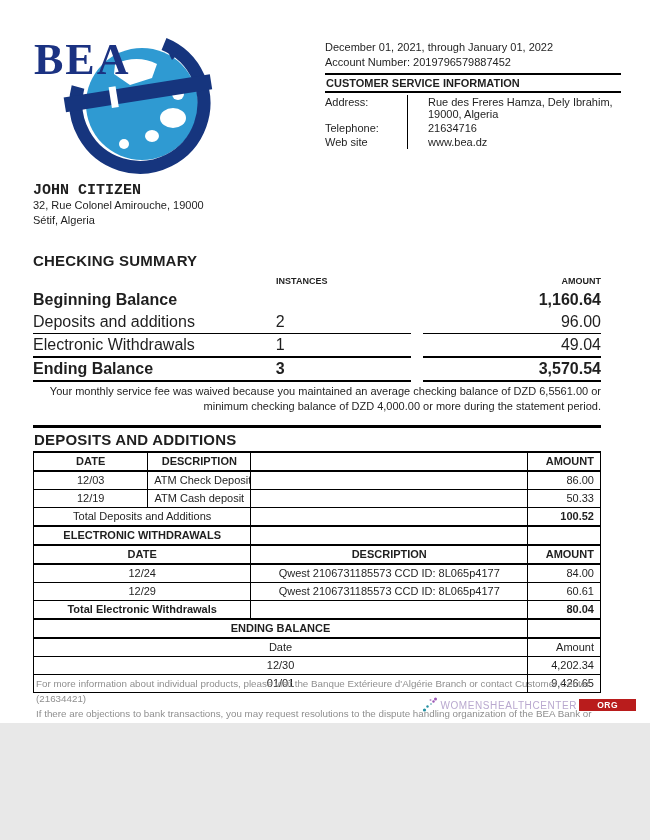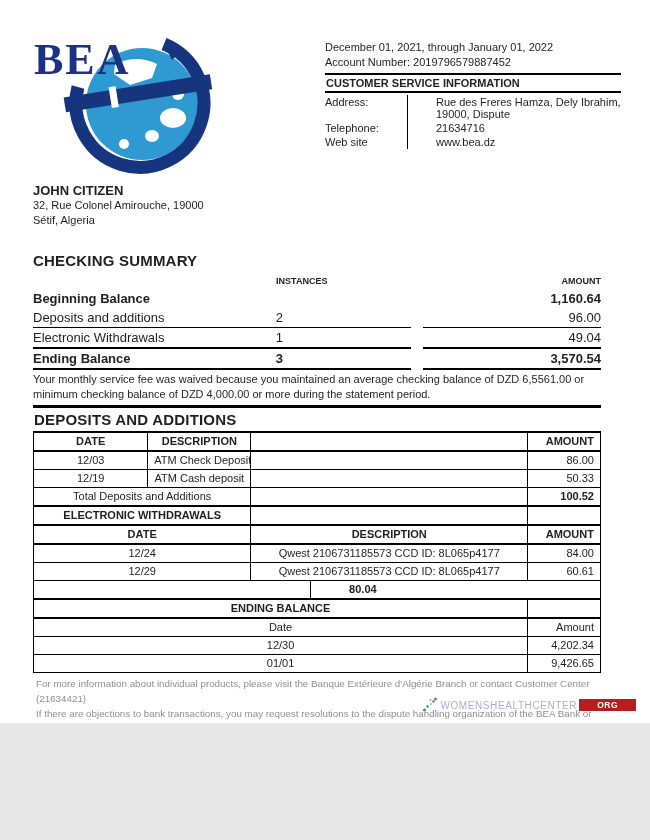--- a/index.html
+++ b/index.html
@@ -22,45 +22,45 @@
   .hdr-right { position: absolute; left: 325px; top: 40px; width: 296px; font-size: 11px; }
   .hdr-period { line-height: 15px; }
   .hdr-account { line-height: 15px; margin-bottom: 3px; }
   .cs-info-title {
     border-top: 2.5px solid #000; border-bottom: 2.5px solid #000;
     font-weight: bold; padding: 2px 1px; font-size: 11px;
   }
   .cs-info-table { display: table; width: 100%; margin-top: 2px; }
   .cs-info-row { display: table-row; }
   .cs-info-label { display: table-cell; width: 82px; padding: 1px 0; vertical-align: top; }
-  .cs-info-value { display: table-cell; border-left: 1px solid #000; padding: 1px 0 1px 28px; }
+  .cs-info-value { display: table-cell; border-left: 1px solid #000; padding: 1px 0 1px 20px; }
 
   
   .customer { position: absolute; left: 33px; top: 183px; font-size: 11px; line-height: 15px; }
-  .customer .name { font-weight: bold; font-size: 13px; }
+  .customer .name { font-weight: bold; font-size: 15px; font-family: Liberation Mono, monospace; }
 
   
   .main { position: absolute; left: 33px; top: 252px; width: 568px; }
   .section-title { font-size: 15px; font-weight: bold; letter-spacing: 0.2px; }
   .summary-title { margin-bottom: 5px; }
 
   
   .sum-head { position: relative; display: flex; font-size: 9px; font-weight: bold; padding: 2px 0 3px 0; text-align: right; }
   .sum-head .inst { position: absolute; left: 42.8%; }
   .sum-head .amt { margin-left: auto; }
-  .sum-row { display: flex; font-size: 13px; }
+  .sum-row { display: flex; font-size: 16px; }
   .sum-left { position: relative; width: 66.5%; padding: 1.5px 0 2.5px 0; }
   .sum-left .inst { position: absolute; left: 64.3%; }
   .sum-right { width: 33.5%; margin-left: 0; text-align: right; padding: 1.5px 0 2.5px 0; }
   .sum-row.bold { font-weight: bold; }
   .sum-row.b1 .sum-left, .sum-row.b1 .sum-right { border-bottom: 1px solid #000; }
   .sum-row.b2 .sum-left, .sum-row.b2 .sum-right { border-bottom: 2px solid #000; }
   .sum-row .sum-left { margin-right: 12px; }
   .sum-row .sum-right { width: calc(33.5% - 12px); }
-  .sum-note { font-size: 11px; line-height: 14.5px; padding: 2px 0 4px 0; border-bottom: 3px solid #000; }
+  .sum-note { font-size: 11px; line-height: 14.5px; padding: 2px 0 12px 0; border-bottom: 3px solid #000; text-align: right; }
 
   
   .tbl-title { padding: 2.5px 0 3px 1px; border-bottom: 2px solid #000; }
   .tbl { border-left: 1px solid #000; border-right: 1px solid #000; font-size: 11px; }
   .trow { display: flex; border-bottom: 1px solid #000; }
   .trow.thick { border-bottom-width: 2px; }
   .tcell { padding: 2.5px 6px; overflow: hidden; white-space: nowrap; text-align: center; }
   .br { border-right: 1px solid #000; }
   .c-date  { width: 20.2%; }
   .c-desc  { width: 18.2%; }
@@ -105,21 +105,21 @@
 
   <div class="hdr-right">
     <div class="hdr-period">December 01, 2021,  through January 01, 2022</div>
     <div class="hdr-account">Account Number: 2019796579887452</div>
     <div class="cs-info-title">CUSTOMER SERVICE INFORMATION</div>
     <div class="cs-info-table">
       <div class="cs-info-row">
         <div class="cs-info-label">Address:</div>
         <div class="cs-info-value">
           <div>Rue des Freres Hamza, Dely Ibrahim,</div>
-          <div>19000, Dispute</div>
+          <div>19000, Algeria</div>
         </div>
       </div>
       <div class="cs-info-row">
         <div class="cs-info-label">Telephone:</div>
         <div class="cs-info-value">21634716</div>
       </div>
       <div class="cs-info-row">
         <div class="cs-info-label">Web site</div>
         <div class="cs-info-value">www.bea.dz</div>
       </div>
@@ -215,20 +215,21 @@
         <div class="tcell c-wide br">12/24</div>
         <div class="tcell c-blank br">Qwest 2106731185573 CCD ID: 8L065p4177</div>
         <div class="tcell c-amt">84.00</div>
       </div>
       <div class="trow">
         <div class="tcell c-wide br">12/29</div>
         <div class="tcell c-blank br">Qwest 2106731185573 CCD ID: 8L065p4177</div>
         <div class="tcell c-amt">60.61</div>
       </div>
       <div class="trow thick">
+        <div class="tcell c-wide br bold">Total Electronic Withdrawals</div>
         <div class="tcell c-blank br"></div>
         <div class="tcell c-amt bold">80.04</div>
       </div>
 
       <div class="trow thick">
         <div class="tcell c-span br bold">ENDING BALANCE</div>
         <div class="tcell c-amt"></div>
       </div>
       <div class="trow">
         <div class="tcell c-span br">Date</div>

